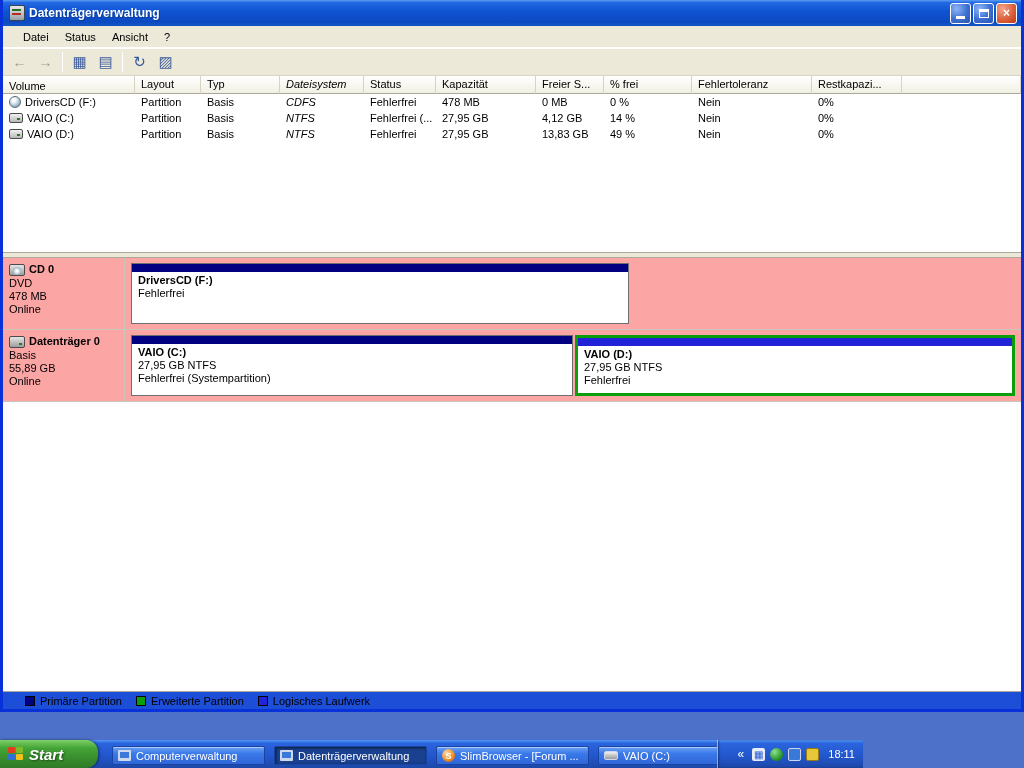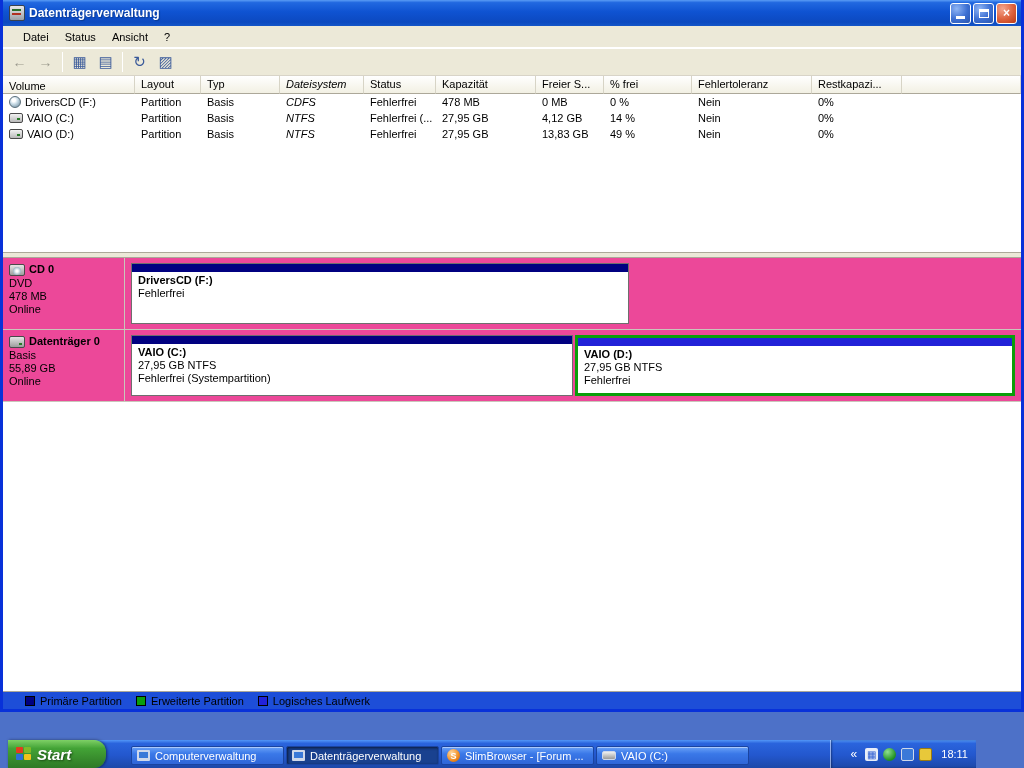--- a/index.html
+++ b/index.html
@@ -44,21 +44,21 @@
   .cf{flex:1;}
   .cd-ico { width:12px; height:12px; flex:0 0 12px; border-radius:50%; border:1px solid #5a6e7a;
     background:radial-gradient(circle at 38% 32%, #ffffff 0 18%, #cfe0ea 40%, #8fa9b8 75%, #6c8796); }
   .drv-ico { width:14px; height:10px; flex:0 0 14px; border:1px solid #4a4a4a; border-radius:2px;
     background:linear-gradient(#f2f2f2,#b9b9b9); position:relative; }
   .drv-ico::after { content:""; position:absolute; right:2px; bottom:2px; width:3px; height:2px; background:#2a7a2a; }
 
   .splitter { flex:0 0 6px; background:#ece9d8; border-top:1px solid #aca899; border-bottom:1px solid #aca899; }
 
   
-  .graphpane { flex:1; background:#ec4899; overflow:hidden; display:flex; flex-direction:column; }
+  .graphpane { flex:1; background:#fca5a5; overflow:hidden; display:flex; flex-direction:column; }
   .disk-row { display:flex; height:72px; flex:0 0 72px; border-bottom:1px solid #c9c6ba; }
   .disk-info { width:122px; flex:0 0 122px; border-right:1px solid #c9c6ba; padding:5px 4px 0 6px; line-height:13px; }
   .disk-title { display:flex; align-items:center; gap:4px; font-weight:bold; margin-bottom:1px; }
   .hdd-ico { width:16px; height:12px; border:1px solid #4a4a4a; border-radius:2px; background:linear-gradient(#e6e6e6,#9d9d9d); position:relative; flex:0 0 16px; }
   .hdd-ico::after { content:""; position:absolute; right:2px; bottom:2px; width:3px; height:2px; background:#2a7a2a; }
   .cdd-ico { width:16px; height:12px; border:1px solid #4a4a4a; border-radius:2px; background:linear-gradient(#e6e6e6,#9d9d9d); position:relative; flex:0 0 16px; }
   .cdd-ico::after { content:""; position:absolute; left:3px; top:2px; width:8px; height:8px; border-radius:50%; background:radial-gradient(circle,#fff 18%,#9fb6c4 70%); }
   .disk-parts { flex:1; padding:5px 6px; display:flex; gap:2px; }
   .part { border:1px solid #6e6e6e; background:#fff; display:flex; flex-direction:column; }
   .part-stripe { height:8px; flex:0 0 8px; }
@@ -67,30 +67,30 @@
   .extended-wrap { border:3px solid #0a9e0a; background:#fff; display:flex; flex-direction:column; }
   .extended-wrap .part-stripe { margin:0; }
   .graph-filler { flex:1; background:#fff; }
 
   
   .legendbar { flex:0 0 18px; background:#1d4ed8; border-top:1px solid #aca899; display:flex; align-items:center; gap:14px; padding-left:22px; }
   .leg { display:flex; align-items:center; gap:5px; }
   .leg-swatch { width:10px; height:10px; border:1px solid #000; }
 
   
-  .taskbar { position:absolute; left:8px; bottom:0; width:968px; height:28px;
+  .taskbar { position:absolute; left:0; bottom:0; width:863px; height:28px;
     background:linear-gradient(180deg,#5397f7 0%,#2a64dd 12%,#2357cd 55%,#1d48a8 100%); display:flex; align-items:stretch; }
   .start { width:98px; flex:0 0 98px; display:flex; align-items:center; gap:5px; padding-left:8px;
     background:linear-gradient(180deg,#7ed066 0%,#43a336 30%,#378a2c 70%,#2f7a26 100%);
     border-radius:0 12px 12px 0; box-shadow:1px 0 3px rgba(0,0,0,.5); color:#fff; font-style:italic; font-weight:bold; font-size:15px; text-shadow:1px 1px 2px #1c4a16; }
   .flag { width:16px; height:14px; display:grid; grid-template-columns:7px 7px; grid-template-rows:6px 6px; gap:1px; }
   .flag i { border-radius:1px; }
   .flag i:nth-child(1){background:#e43a1e;} .flag i:nth-child(2){background:#7fba28;}
   .flag i:nth-child(3){background:#2e6fd8;} .flag i:nth-child(4){background:#f3c21a;}
-  .tasks { flex:1; display:flex; gap:2px; padding:6px 4px 3px 14px; overflow:hidden;margin-left:11px; }
+  .tasks { flex:1; display:flex; gap:9px; padding:6px 4px 3px 14px; overflow:hidden; }
   .taskbtn { width:153px; flex:0 0 153px; display:flex; align-items:center; gap:5px; padding:0 5px; color:#fff; white-space:nowrap; overflow:hidden;
     background:linear-gradient(180deg,#6aa2f8 0%,#3a78e8 40%,#2f66d8 100%); border:1px solid #1a44a0; border-radius:2px; box-shadow:inset 0 1px 0 rgba(255,255,255,.45); }
   .taskbtn.active { background:#19418f; box-shadow:inset 1px 1px 3px rgba(0,0,0,.6); }
   .tico-computer { width:13px; height:11px; flex:0 0 13px; border:2px solid #cfd8ea; border-bottom-width:3px; background:#3a79d8; border-radius:1px; }
   .tico-browser { width:13px; height:13px; flex:0 0 13px; border-radius:50%; background:radial-gradient(circle at 35% 30%, #ffd9a0, #f08a1e 60%, #c05f08); color:#fff; font-size:9px; font-weight:bold; display:flex; align-items:center; justify-content:center; }
   .tico-drive { width:14px; height:9px; flex:0 0 14px; border:1px solid #cfd8ea; border-radius:2px; background:linear-gradient(#f0f0f0,#9a9a9a); }
   .tray { flex:0 0 146px; display:flex; align-items:center; justify-content:flex-end; gap:5px; padding-right:8px;
     border-left:1px solid rgba(255,255,255,.5); box-shadow:inset 1px 0 2px rgba(0,0,0,.35); color:#fff; }
   .tray-ico { width:13px; height:13px; display:flex; align-items:center; justify-content:center; font-size:10px; color:#fff; border-radius:2px; }
   .ti-chevron { font-size:12px; }

